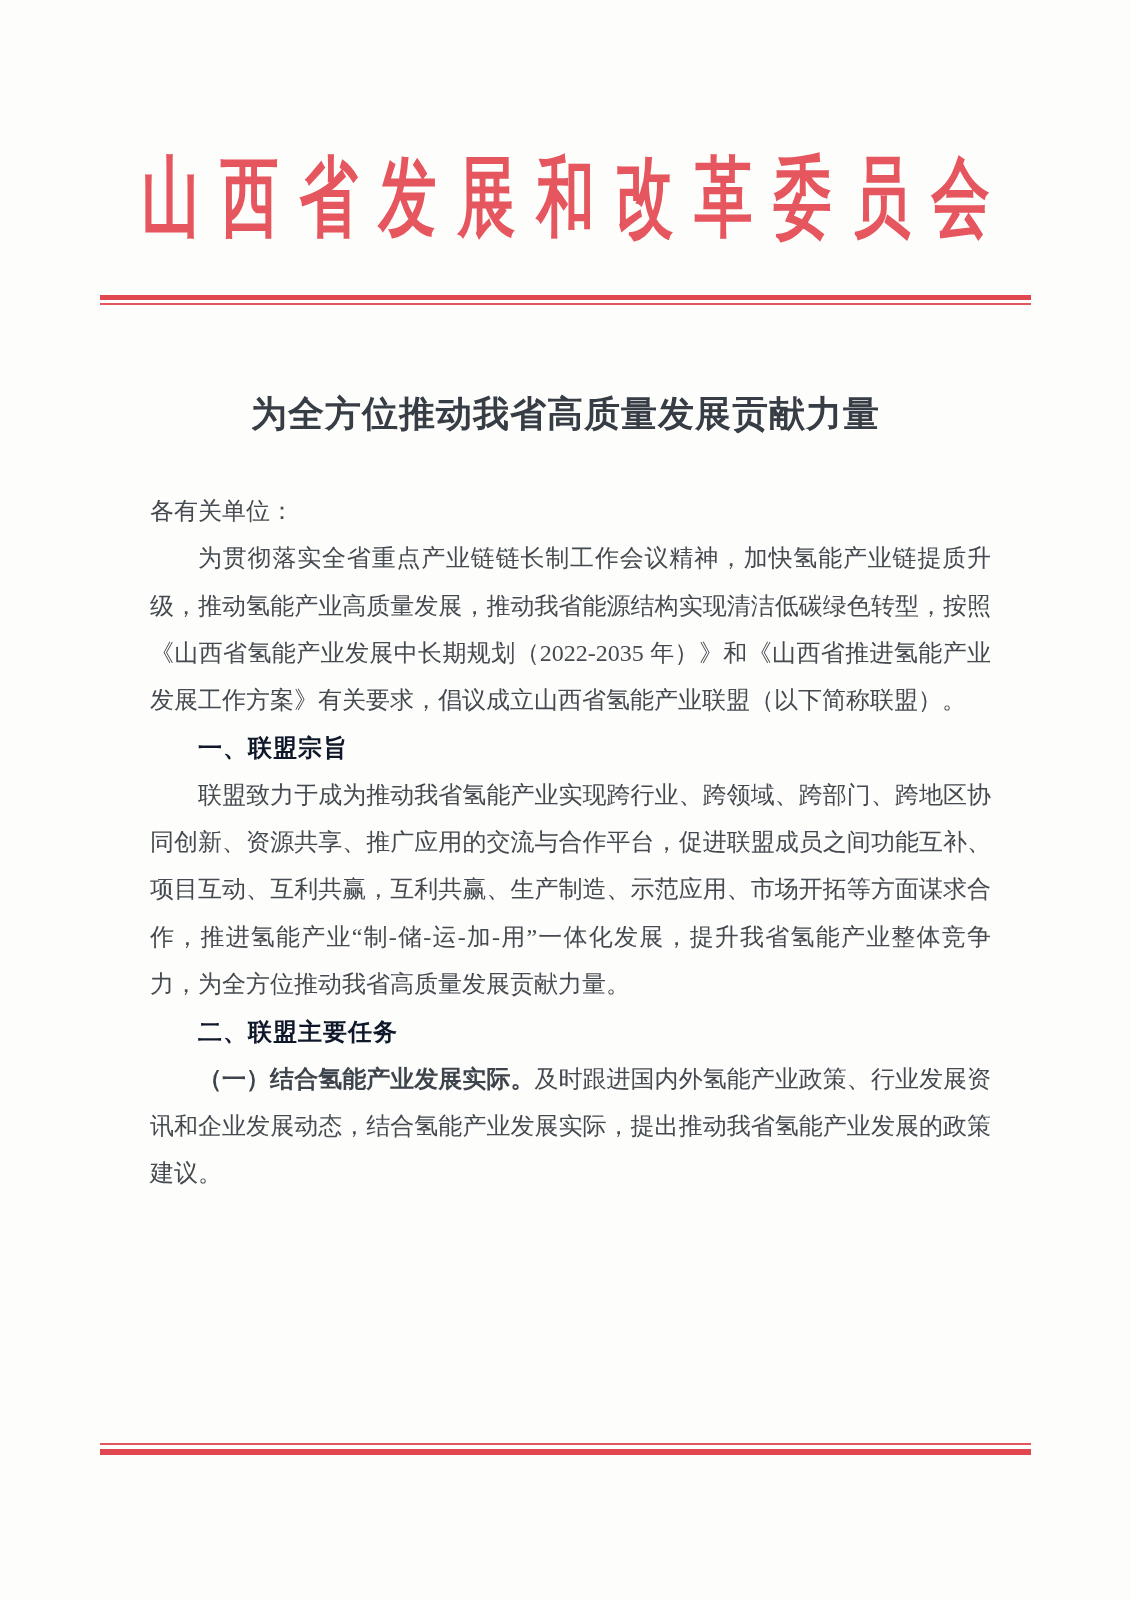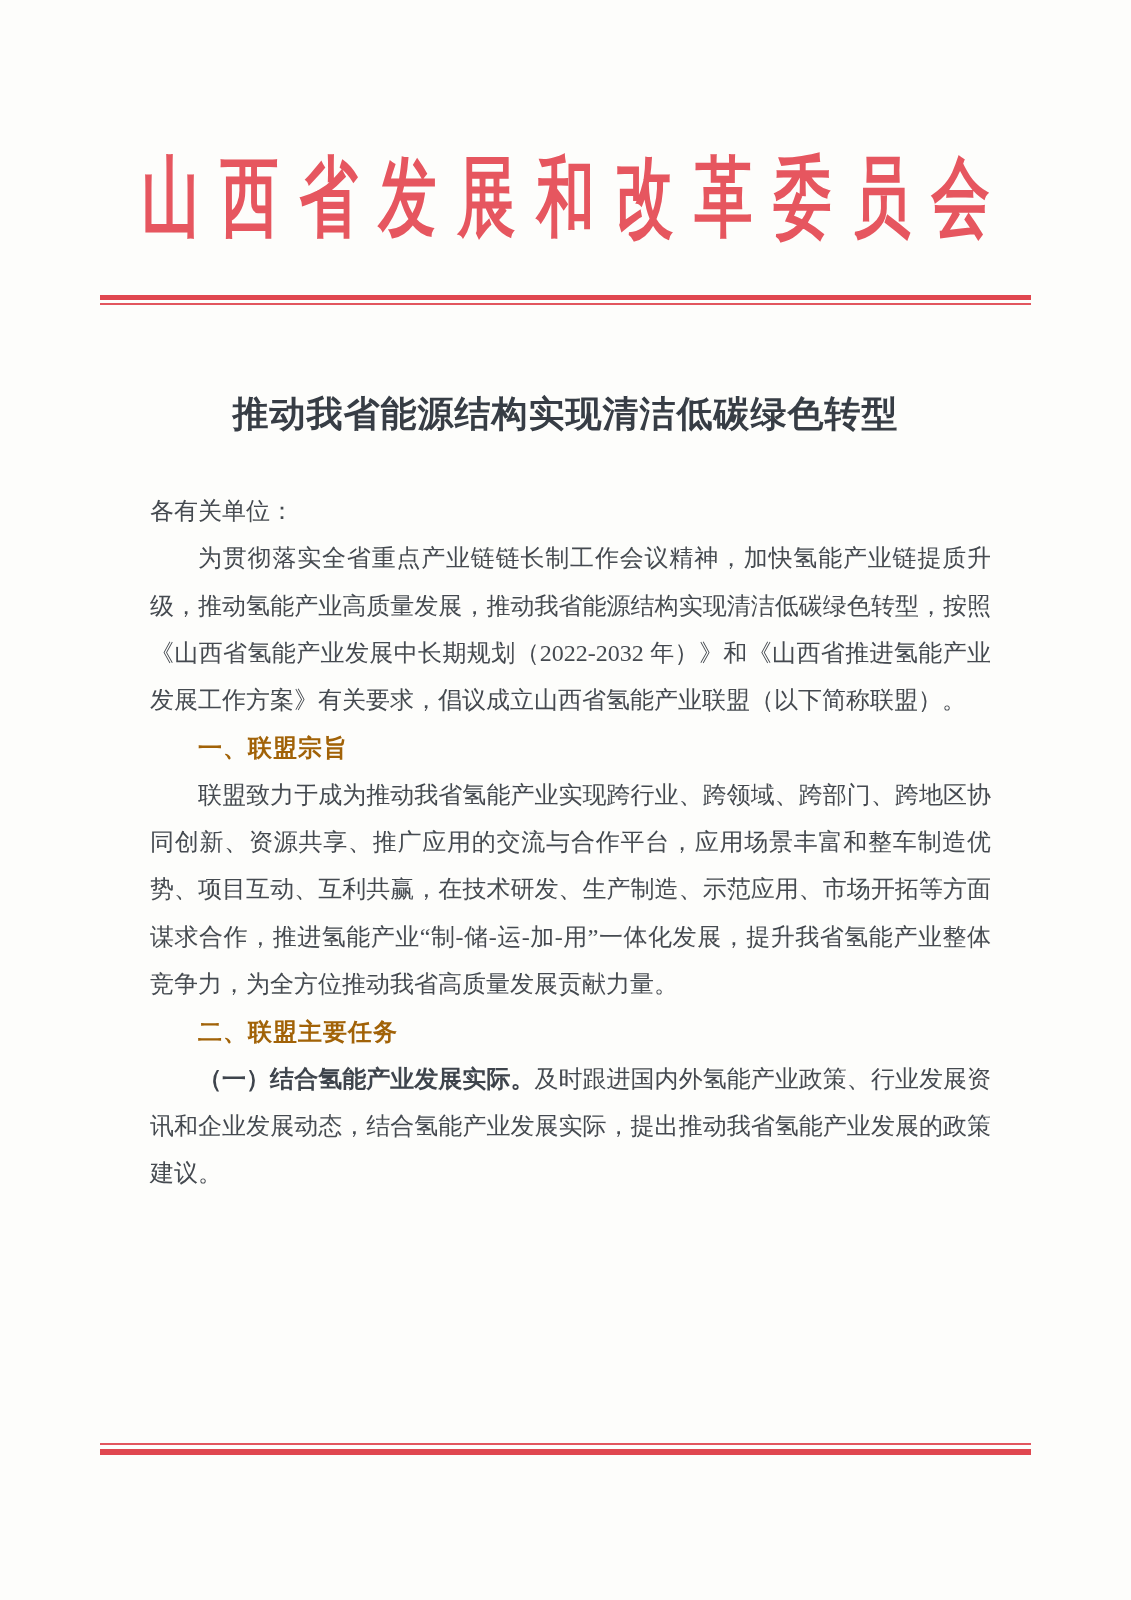--- a/index.html
+++ b/index.html
@@ -69,52 +69,52 @@
     font-size: 24px;
     line-height: 47.3px;
     color: #454a50;
     text-align: justify;
   }
   .content p { margin: 0; }
   .para { text-indent: 2em; }
   .section-heading {
     text-indent: 2em;
     font-weight: bold;
-    color: #a16207;
+    color: #0f172a;
     font-family: "Liberation Sans", "DejaVu Sans", sans-serif;
     letter-spacing: 1px;
   }
   .task-lead {
     font-weight: bold;
     color: #3e444c;
   }
 </style>
 </head>
 <body>
 
 <div class="page">
 
   <div class="letterhead">山西省发展和改革委员会</div>
 
   <div class="rule rule-top">
     <div class="thick"></div>
     <div class="thin"></div>
   </div>
 
-  <h1 class="doc-title">推动我省能源结构实现清洁低碳绿色转型</h1>
+  <h1 class="doc-title">为全方位推动我省高质量发展贡献力量</h1>
 
   <div class="content">
 
     <p class="salutation">各有关单位：</p>
 
-    <p class="para">为贯彻落实全省重点产业链链长制工作会议精神，加快氢能产业链提质升级，推动氢能产业高质量发展，推动我省能源结构实现清洁低碳绿色转型，按照《山西省氢能产业发展中长期规划（2022-2032 年）》和《山西省推进氢能产业发展工作方案》有关要求，倡议成立山西省氢能产业联盟（以下简称联盟）。</p>
+    <p class="para">为贯彻落实全省重点产业链链长制工作会议精神，加快氢能产业链提质升级，推动氢能产业高质量发展，推动我省能源结构实现清洁低碳绿色转型，按照《山西省氢能产业发展中长期规划（2022-2035 年）》和《山西省推进氢能产业发展工作方案》有关要求，倡议成立山西省氢能产业联盟（以下简称联盟）。</p>
 
     <p class="section-heading">一、联盟宗旨</p>
 
-    <p class="para">联盟致力于成为推动我省氢能产业实现跨行业、跨领域、跨部门、跨地区协同创新、资源共享、推广应用的交流与合作平台，应用场景丰富和整车制造优势、项目互动、互利共赢，在技术研发、生产制造、示范应用、市场开拓等方面谋求合作，推进氢能产业“制-储-运-加-用”一体化发展，提升我省氢能产业整体竞争力，为全方位推动我省高质量发展贡献力量。</p>
+    <p class="para">联盟致力于成为推动我省氢能产业实现跨行业、跨领域、跨部门、跨地区协同创新、资源共享、推广应用的交流与合作平台，促进联盟成员之间功能互补、项目互动、互利共赢，互利共赢、生产制造、示范应用、市场开拓等方面谋求合作，推进氢能产业“制-储-运-加-用”一体化发展，提升我省氢能产业整体竞争力，为全方位推动我省高质量发展贡献力量。</p>
 
     <p class="section-heading">二、联盟主要任务</p>
 
     <p class="para"><span class="task-lead">（一）结合氢能产业发展实际。</span><span>及时跟进国内外氢能产业政策、行业发展资讯和企业发展动态，结合氢能产业发展实际，提出推动我省氢能产业发展的政策建议。</span></p>
 
 
   </div>
 
   <div class="rule rule-bottom">
     <div class="thin"></div>

